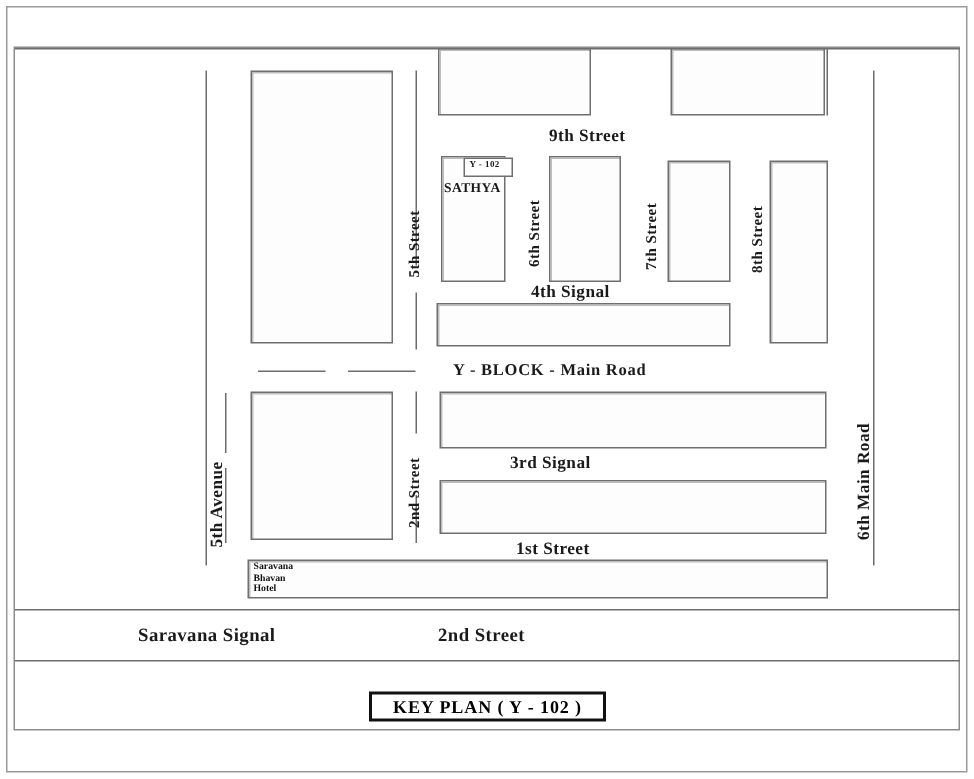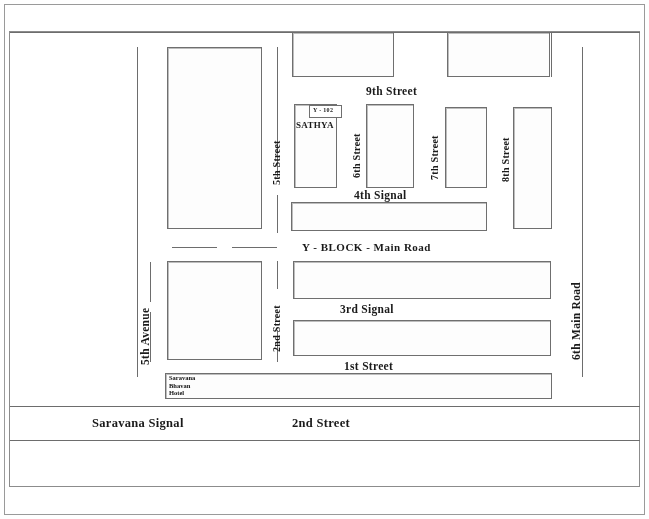--- a/index.html
+++ b/index.html
@@ -224,14 +224,15 @@
   <div class="lbl lbl-road" style="left:302px; top:241px;">Y - BLOCK - Main Road</div>
 
   <div class="lbl lbl-v" style="left:570px; top:360px; font-size:11.5px;">6th Main Road</div>
 
   <div class="lbl lbl-v" style="left:139px; top:365px; font-size:11.5px;">5th Avenue</div>
 
   <div class="lbl lbl-h" style="left:292px; top:416px; font-size:12.5px;">2nd Street</div>
 
   <div class="lbl lbl-h" style="left:92px; top:416px; font-size:12.5px;">Saravana Signal</div>
 
+  <div class="keyplan-title">KEY PLAN ( Y - 102 )</div>
 
 </div>
 
 </body></html>

